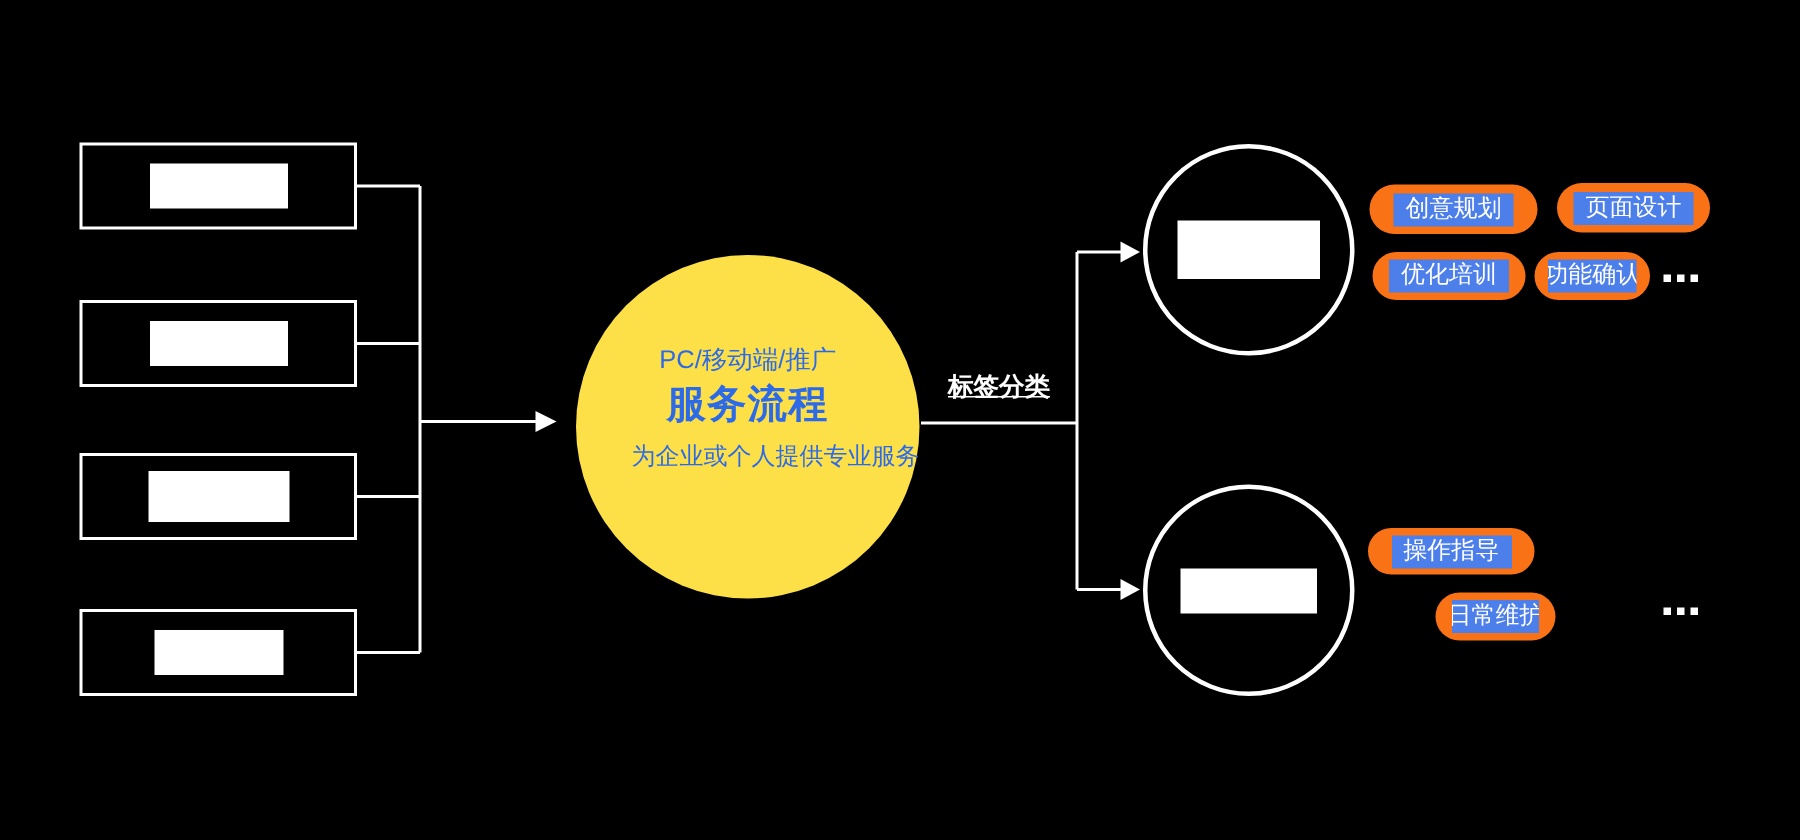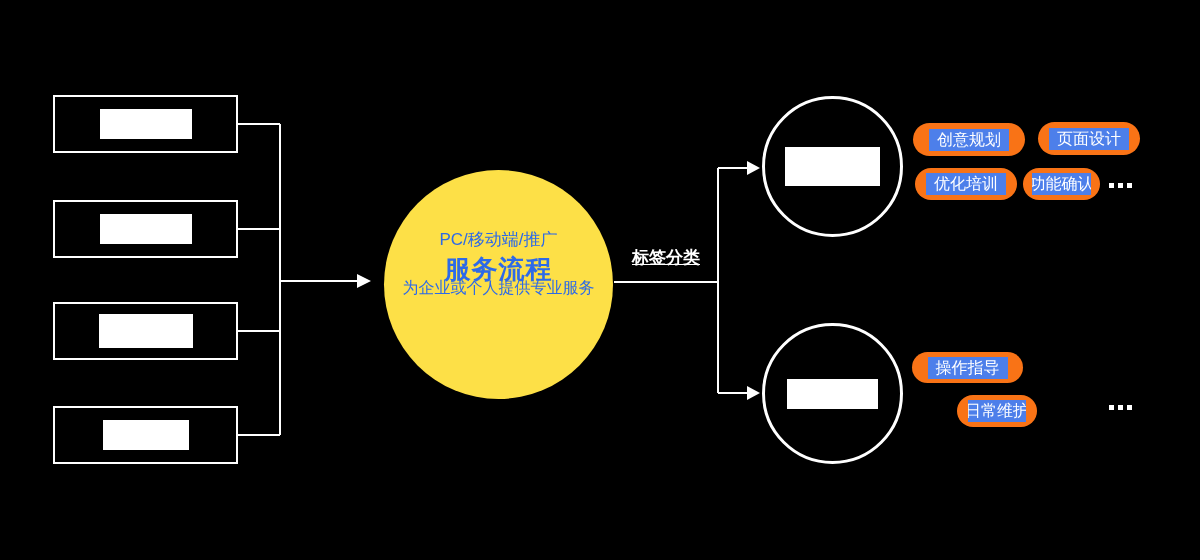--- a/index.html
+++ b/index.html
@@ -53,21 +53,21 @@
   .main-circle .c-line3 {
     position: absolute;
     left: 0;
     right: 0;
     text-align: center;
     color: #2d6ae8;
     white-space: nowrap;
   }
   .main-circle .c-line1 { top: 58px;  font-size: 17px; }
   .main-circle .c-title { top: 82px;  font-size: 26px; font-weight: bold; letter-spacing: 1px; }
-  .main-circle .c-line3 { top: 108px; font-size: 16px; }
+  .main-circle .c-line3 { top: 124px; font-size: 16px; text-align: right; }
   
   .branch-label {
     position: absolute;
     left: 614px;
     top: 246px;
     width: 104px;
     text-align: center;
     color: #ffffff;
     font-size: 17px;
     font-weight: bold;

